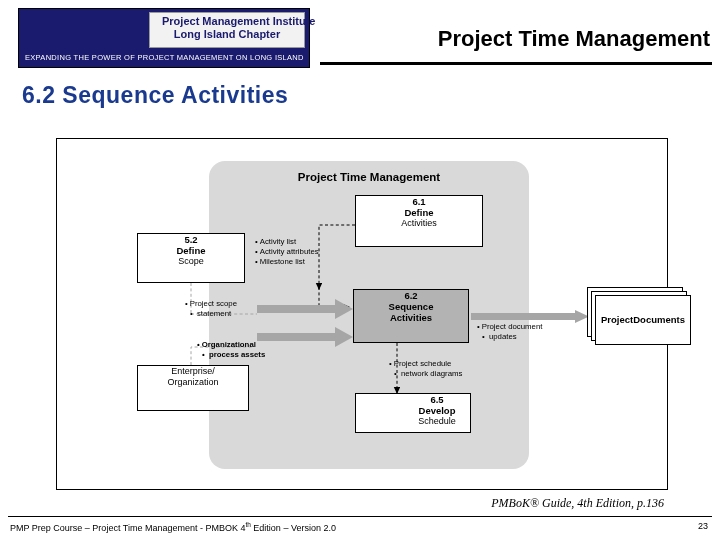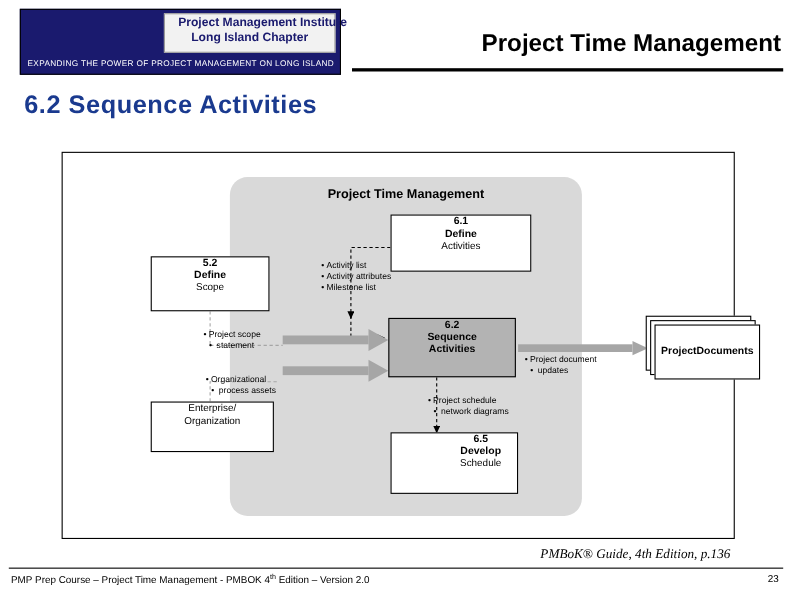--- a/index.html
+++ b/index.html
@@ -145,21 +145,21 @@
     align-items: center;
   }
   .box .b1 { font-weight: bold; font-size: 9.5px; }
   .box .b2 { font-weight: bold; font-size: 9.5px; }
   .box .b3 { font-size: 9px; }
 
   .box-61  { left: 298px; top: 56px;  width: 128px; height: 52px; }
   .box-52  { left: 80px;  top: 94px;  width: 108px; height: 50px; }
   .box-62  { left: 296px; top: 150px; width: 116px; height: 54px; background:#b3b3b3; }
   .box-ent { left: 80px;  top: 226px; width: 112px; height: 46px; }
-  .box-65  { left: 298px; top: 254px; width: 116px; height: 56px; padding-left: 48px; }
+  .box-65  { left: 298px; top: 254px; width: 116px; height: 40px; padding-left: 48px; }
 
   
   .docs {
     position: absolute;
     left: 530px; top: 148px;
     width: 106px; height: 58px;
   }
   .docs .sheet {
     position: absolute;
     left: 0; top: 0;
@@ -185,23 +185,23 @@
     position: absolute;
     font-size: 7.8px;
     color: #000;
     line-height: 10px;
     white-space: nowrap;
   }
   .bullets div::before {
     content: "\2022";
     margin-right: 2px;
   }
-  .bul-inputs   { left: 198px; top: 98px; margin-left: 37px; }
+  .bul-inputs   { left: 198px; top: 98px; }
   .bul-scope    { left: 128px; top: 160px; }
-  .bul-org      { left: 130px; top: 201px; }
+  .bul-org      { left: 140px; top: 201px; font-weight: bold; }
   .bul-update   { left: 420px; top: 183px; }
   .bul-network  { left: 332px; top: 220px; }
 
   
   .arrows {
     position: absolute;
     left: 0; top: 0;
     width: 612px; height: 352px;
   }
 

